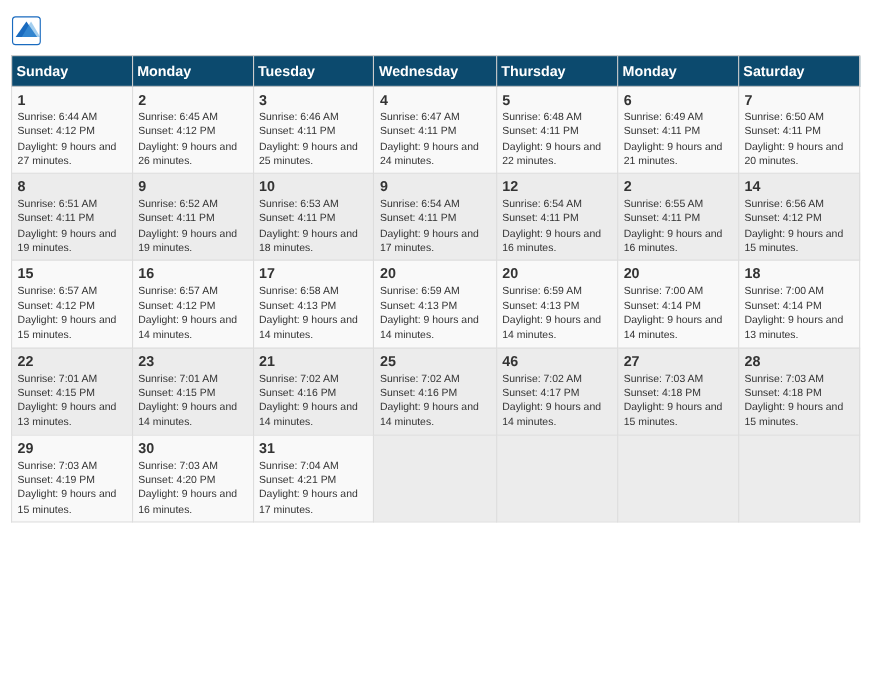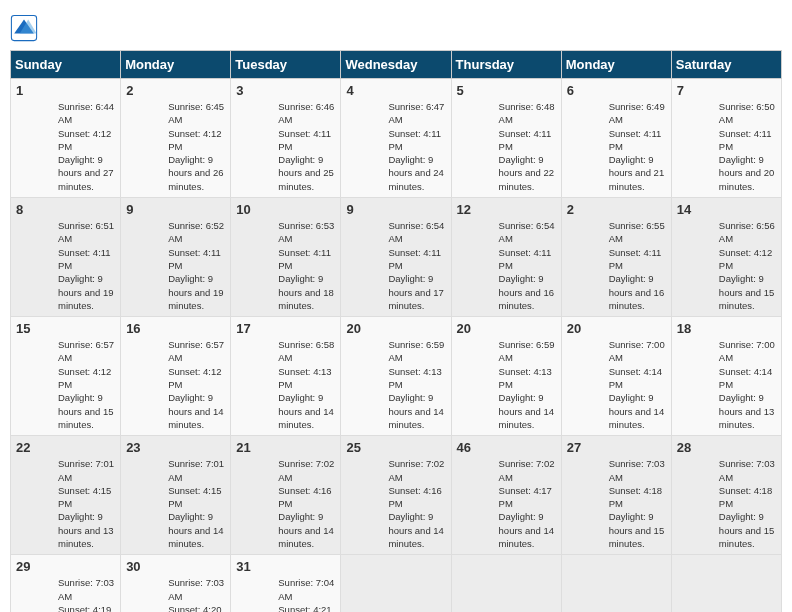--- a/index.html
+++ b/index.html
@@ -87,21 +87,20 @@
       font-size: 13px;
       font-weight: bold;
       color: #333;
       display: block;
       margin-bottom: 2px;
     }
     .day-info {
       font-size: 9.5px;
       color: #333;
       line-height: 1.4;
-      margin-left: 42px;
     }
     .empty-cell {
       background: #ececec !important;
     }
   </style>
 </head>
 <body>
 
 <div class="header">
   <div class="logo">

